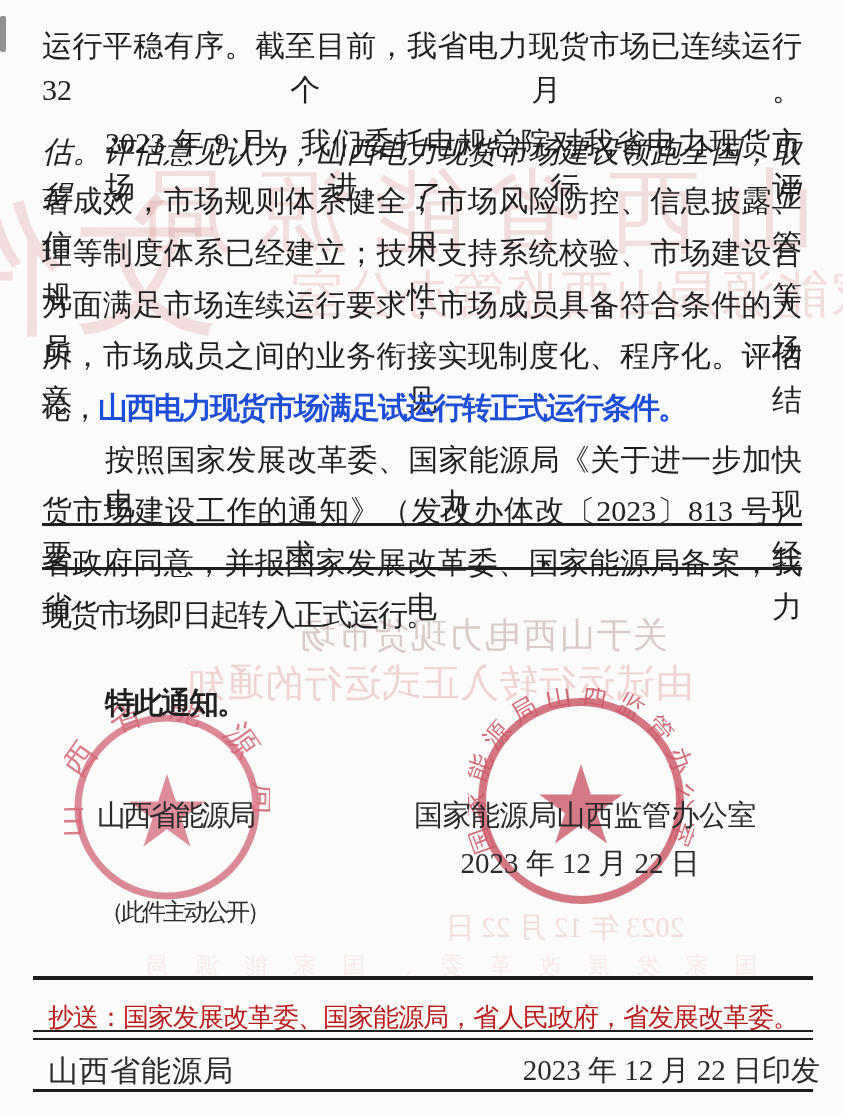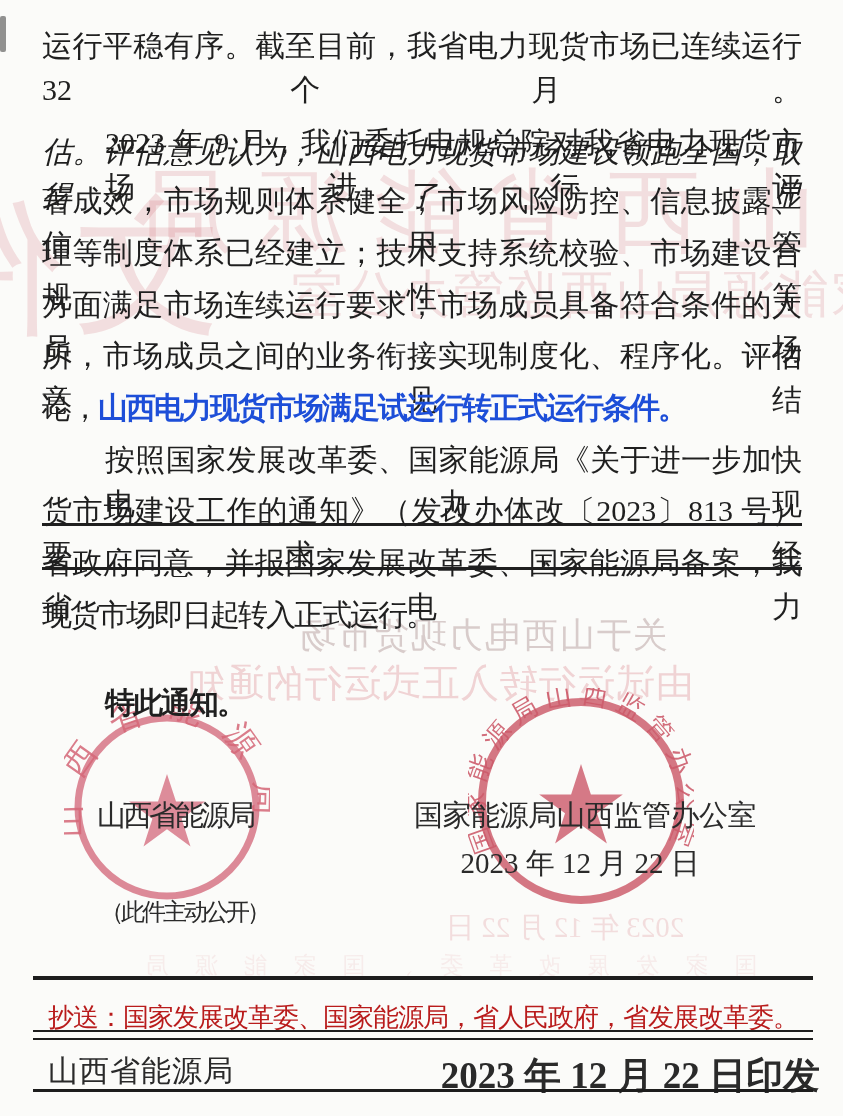--- a/index.html
+++ b/index.html
@@ -91,14 +91,14 @@
 <div class="sig" style="left:97px;top:796px;font-size:29px;letter-spacing:-3px;">山西省能源局</div>
 <div class="sig" style="left:414px;top:796px;font-size:29px;letter-spacing:-0.5px;">国家能源局山西监管办公室</div>
 <div class="sig" style="left:455px;top:844px;width:250px;text-align:center;font-size:29px;">2023 年 12 月 22 日</div>
 <div class="sig" style="left:100px;top:896px;font-size:24px;letter-spacing:-3px;">（此件主动公开）</div>
 
 <div class="rule" style="top:976px;height:4px;"></div>
 <div class="sig" style="left:48px;top:1000px;font-size:26px;letter-spacing:-1px;color:#b91c1c;">抄送：国家发展改革委、国家能源局，省人民政府，省发展改革委。</div>
 <div class="rule" style="top:1030px;height:2px;"></div>
 <div class="rule" style="top:1038px;height:2px;"></div>
 <div class="sig" style="left:48px;top:1051px;font-size:30px;letter-spacing:1px;">山西省能源局</div>
-<div class="sig" style="right:23px;top:1051px;font-size:37px;font-weight:bold;">2023 年 12 月 22 日印发</div>
+<div class="sig" style="right:23px;top:1051px;font-size:29px;">2023 年 12 月 22 日印发</div>
 <div class="rule" style="top:1089px;height:3px;"></div>
 
 </body></html>

